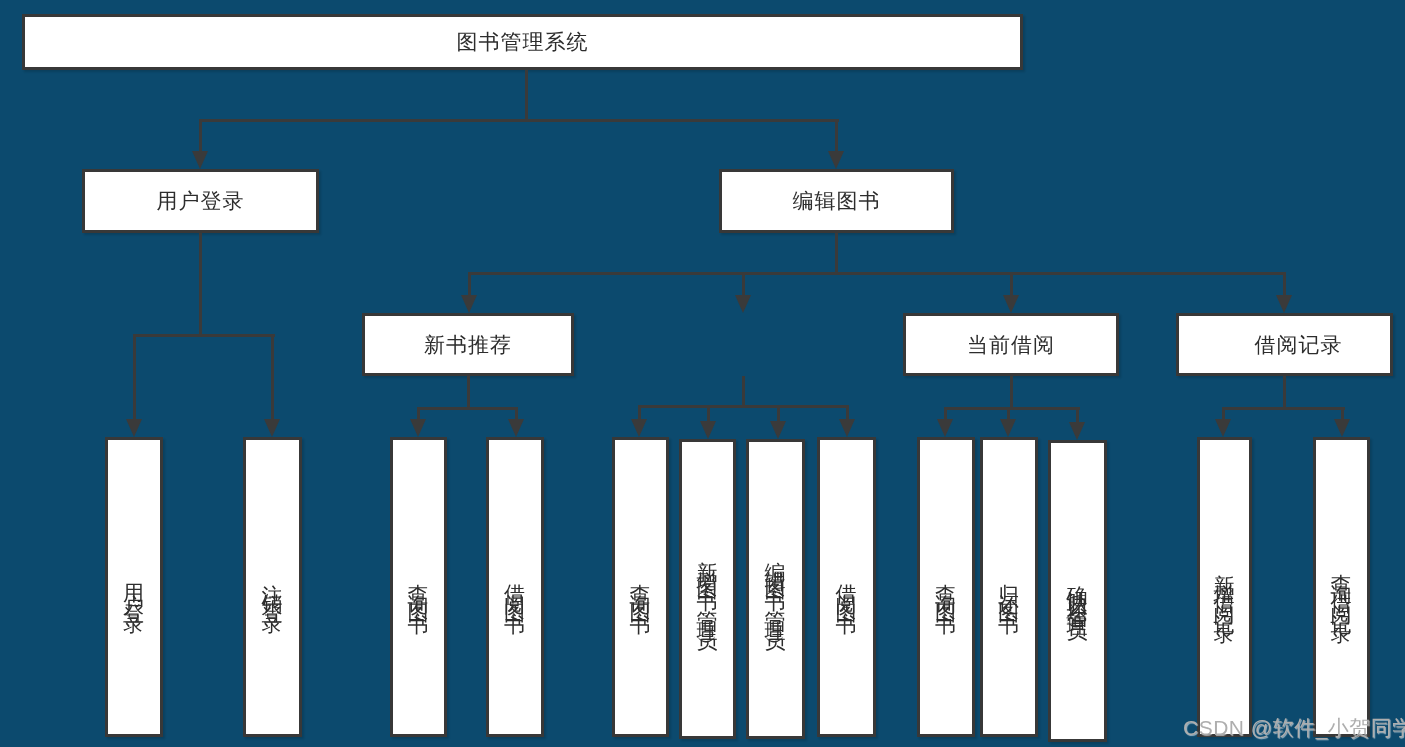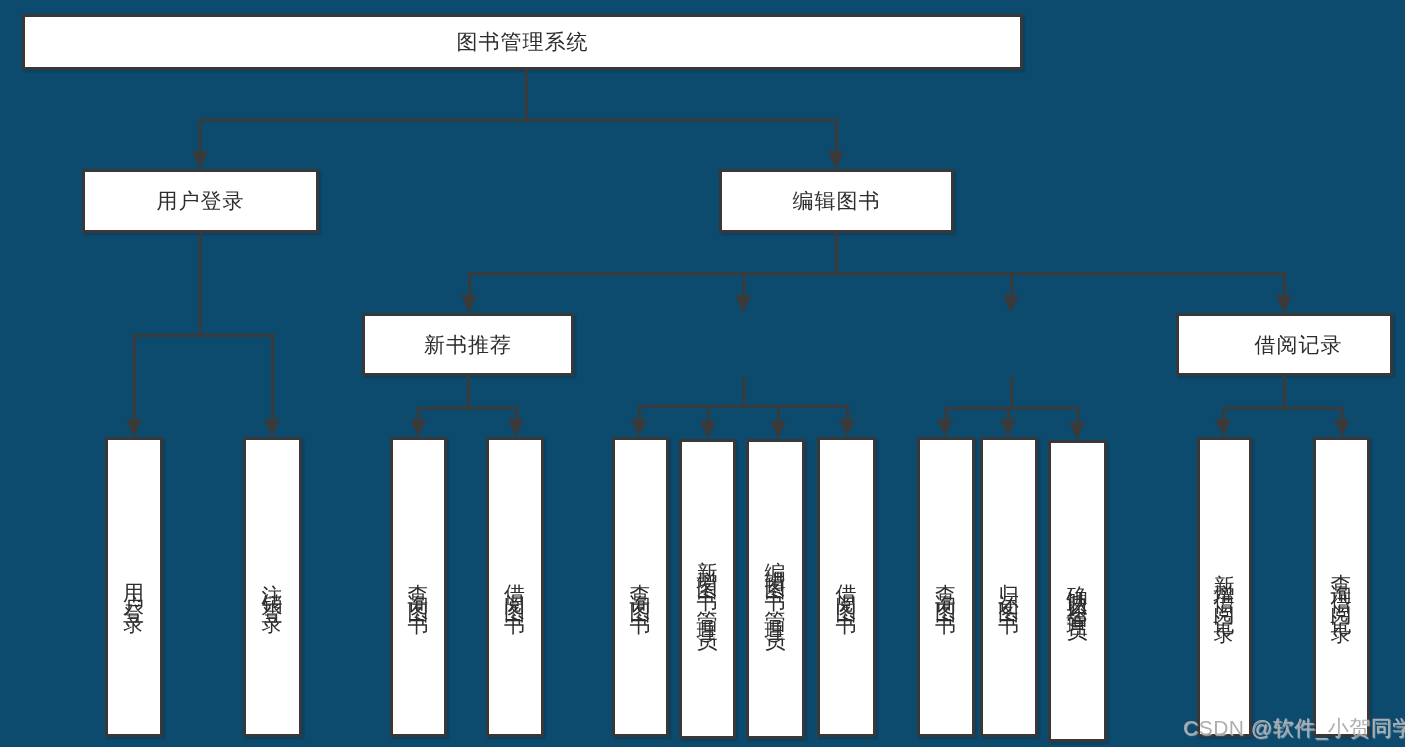--- a/index.html
+++ b/index.html
@@ -65,20 +65,23 @@
 
   <div class="box" style="left:82px;top:169px;width:237px;height:64px;">
     <span class="hlabel">用户登录</span>
   </div>
   <div class="box" style="left:719px;top:169px;width:235px;height:64px;">
     <span class="hlabel">编辑图书</span>
   </div>
 
   <div class="box" style="left:362px;top:313px;width:212px;height:63px;">
     <span class="hlabel">新书推荐</span>
+  </div>
+  <div class="box" style="left:903px;top:313px;width:216px;height:63px;">
+    <span class="hlabel">当前借阅</span>
   </div>
   <div class="box" style="left:1176px;top:313px;width:217px;height:63px;padding-left:28px;">
     <span class="hlabel">借阅记录</span>
   </div>
 
   <div class="box" style="left:105px;top:437px;width:58px;height:300px;">
     <span class="vlabel">用户登录</span>
   </div>
   <div class="box" style="left:243px;top:437px;width:59px;height:300px;">
     <span class="vlabel">注销登录</span>

